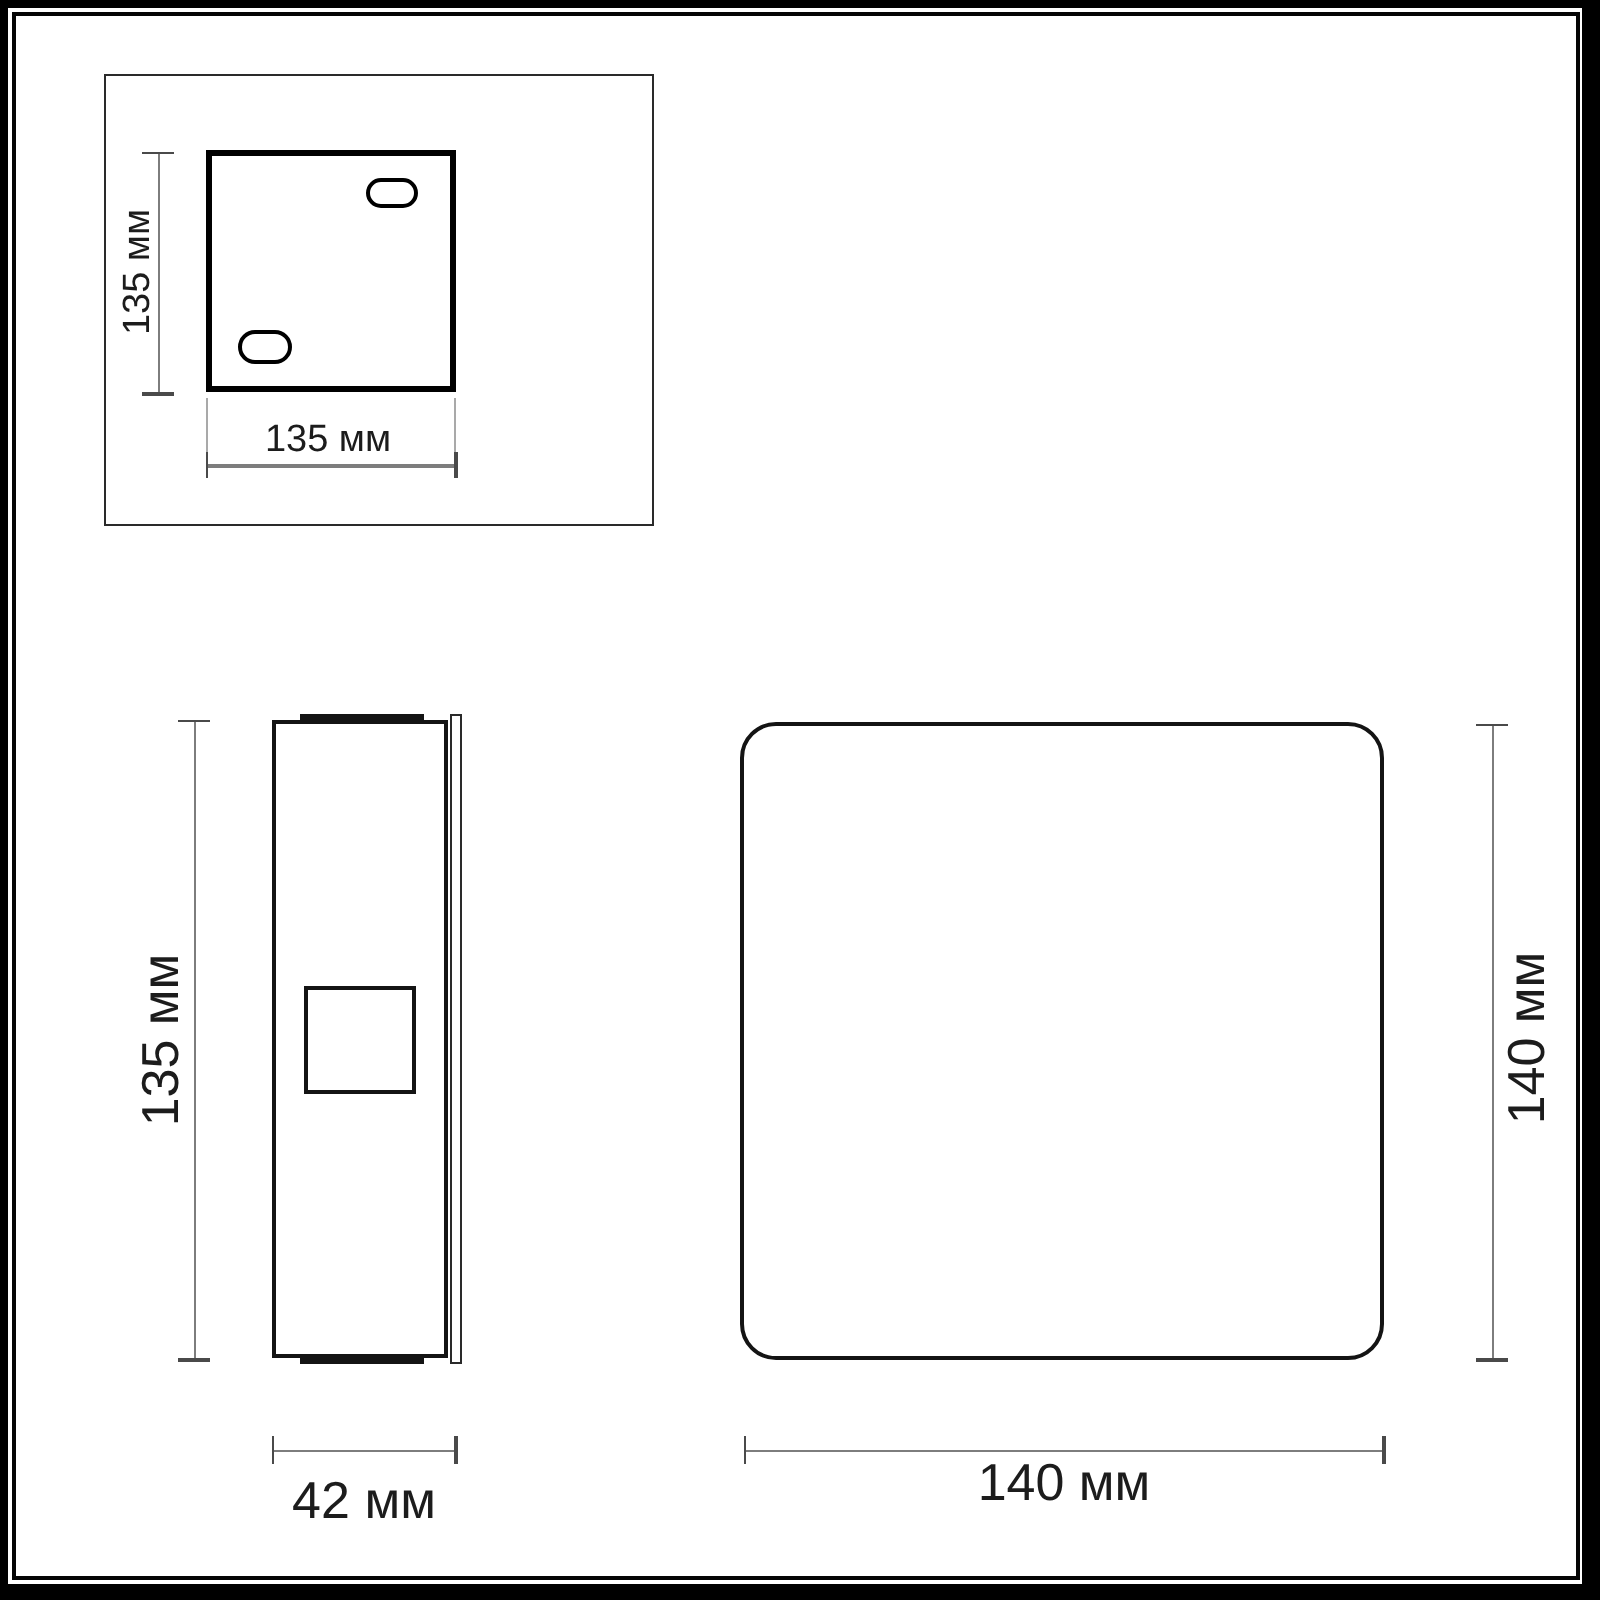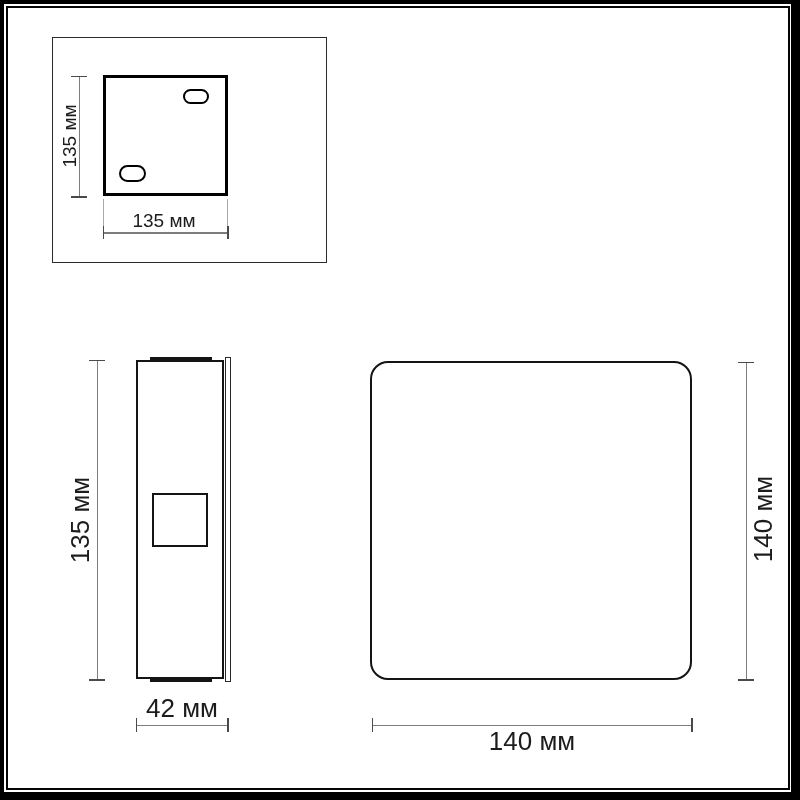--- a/index.html
+++ b/index.html
@@ -69,21 +69,21 @@
     <div class="outline" style="left:152px;top:493px;width:56px;height:54px;"></div>
 
     <div class="dline" style="left:96.5px;top:360px;width:1.5px;height:320px;"></div>
     <div class="dtick" style="left:89px;top:359.5px;width:16px;height:1.5px;"></div>
     <div class="dtick" style="left:89px;top:679px;width:16px;height:1.5px;"></div>
     <div class="dim-label vertical fs-big" style="left:80px;top:520px;">135 мм</div>
 
     <div class="dline" style="left:136px;top:724.5px;width:92px;height:1.5px;"></div>
     <div class="dtick" style="left:135.5px;top:718px;width:1.5px;height:14px;"></div>
     <div class="dtick" style="left:227px;top:718px;width:1.5px;height:14px;"></div>
-    <div class="dim-label fs-big" style="left:182px;top:708px;">42 мм</div>
+    <div class="dim-label fs-big" style="left:182px;top:750px;">42 мм</div>
   </div>
 
   <div>
     <div class="outline" style="left:370px;top:361px;width:322px;height:319px;border-radius:18px;"></div>
 
     <div class="dline" style="left:745.5px;top:362px;width:1.5px;height:318px;"></div>
     <div class="dtick" style="left:738px;top:361.5px;width:16px;height:1.5px;"></div>
     <div class="dtick" style="left:738px;top:679px;width:16px;height:1.5px;"></div>
     <div class="dim-label vertical fs-big" style="left:763px;top:519px;">140 мм</div>
 

